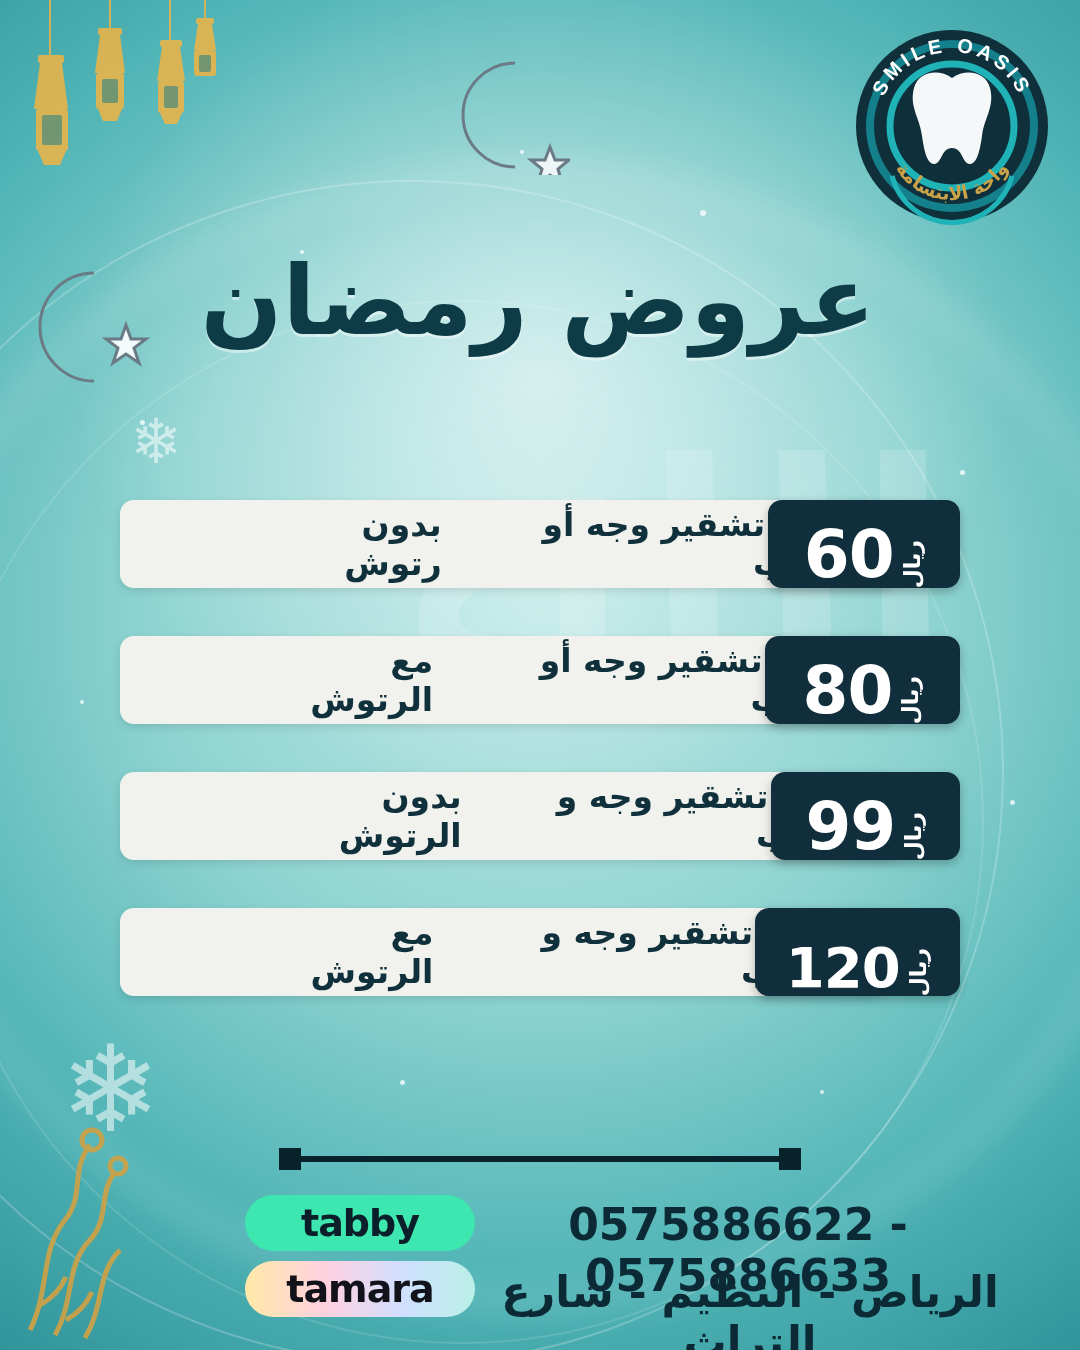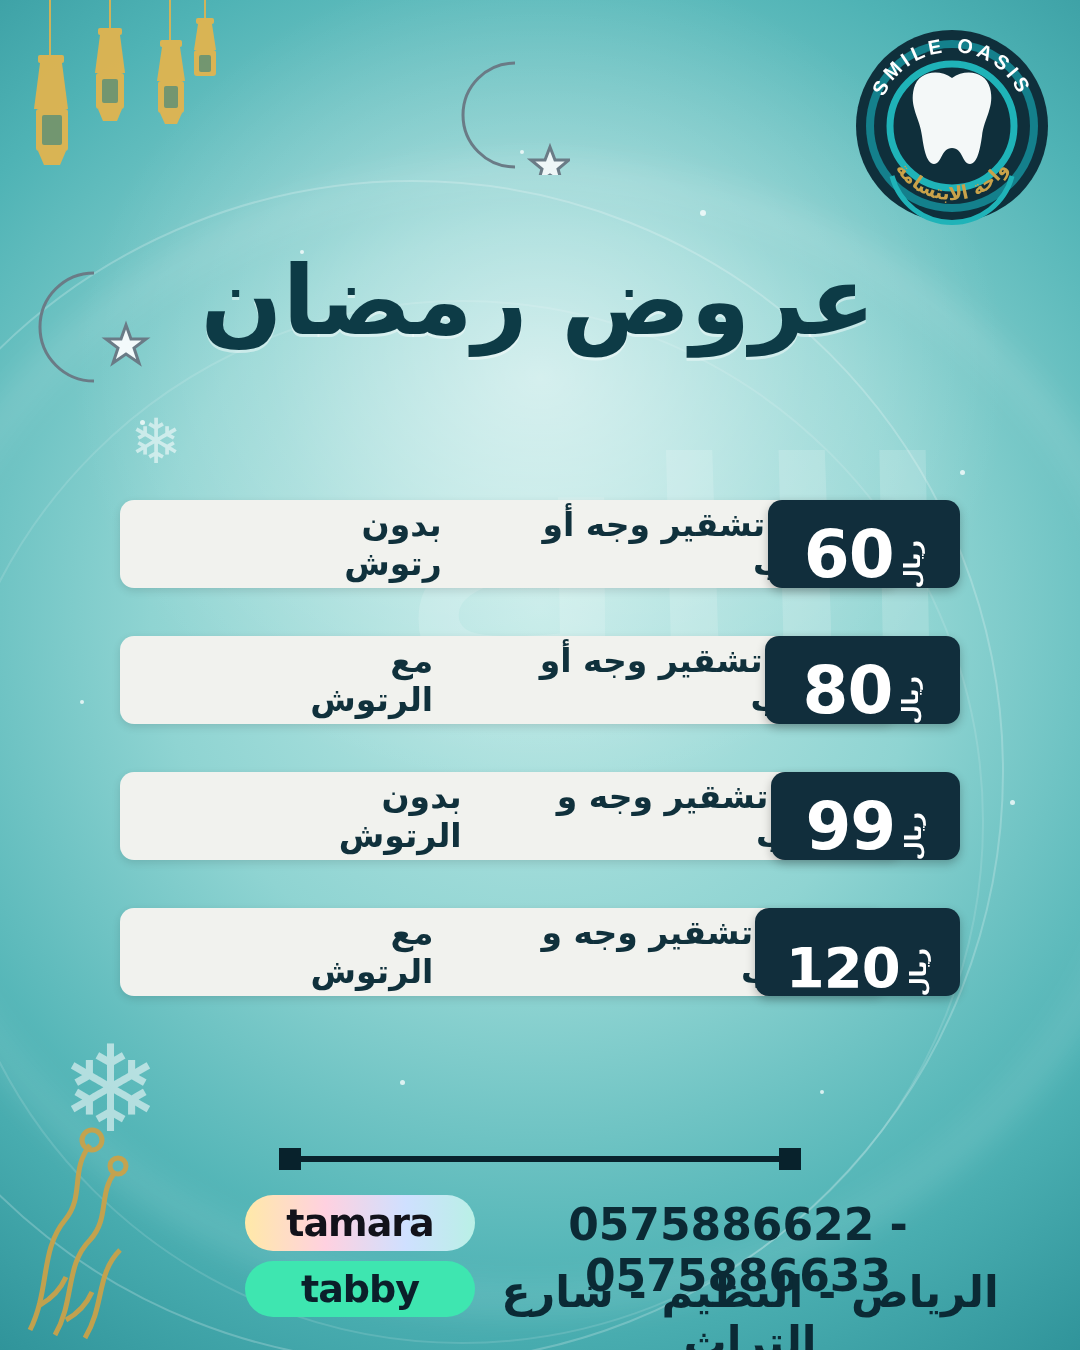--- a/index.html
+++ b/index.html
@@ -415,22 +415,22 @@
         <span>مع الرتوش</span>
       </div>
     </div>
 
   </div>
 
   <div class="divider"></div>
 
   <div class="footer">
     <div class="pay-badges">
+      <div class="badge badge-tabby">tabby</div>
       <div class="badge badge-tamara">tamara</div>
-      <div class="badge badge-tabby">tabby</div>
     </div>
     <div class="phones">0575886622 - 0575886633</div>
     <div class="address">الرياض - النظيم - شارع التراث</div>
   </div>
 
   <svg class="gold-orn" viewBox="0 0 210 250">
     <g fill="none" stroke="#c9a24a" stroke-width="5" opacity="0.95">
       <path d="M20 240 C40 200 30 160 55 130 C75 106 60 80 80 55"></path>
       <path d="M45 245 C65 210 55 175 80 150 C100 128 88 104 105 82"></path>
       <path d="M75 248 C95 214 86 184 110 160"></path>

